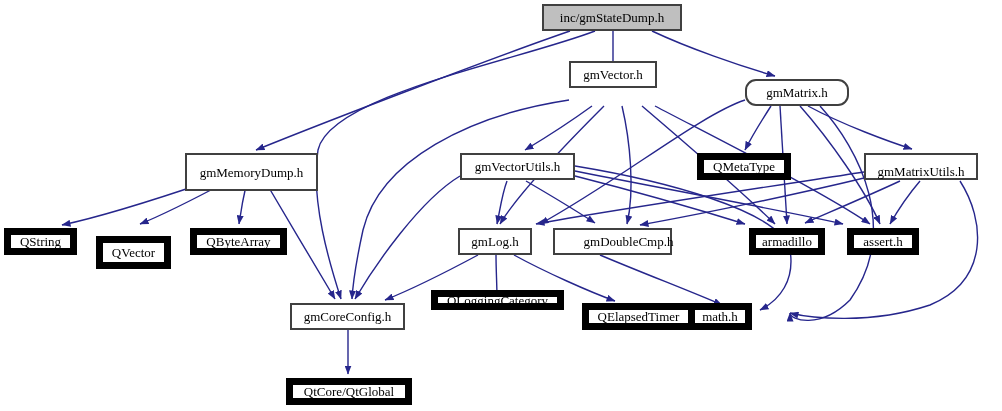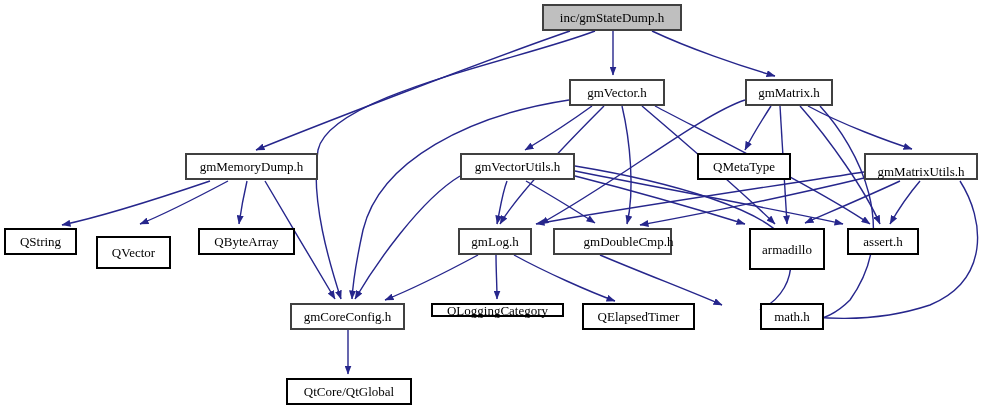--- a/index.html
+++ b/index.html
@@ -29,21 +29,21 @@
     align-items: center;
     justify-content: center;
     font-size: 13px;
     color: #000000;
     line-height: 1;
     white-space: nowrap;
     background: #ffffff;
     border: 1px solid #c0c0c0;
   }
   .node-box.normal {
-    border: 2px solid #000000;
+    border: 7px solid #000000;
     align-items: center;
   }
   .node-box.bold {
     border: 2px solid #404040;
   }
   .node-box.root {
     border: 2px solid #404040;
     background: #bfbfbf;
   }
   .node-label {
@@ -98,69 +98,69 @@
         <path d="M 514,255 C 545,272 590,292 615,301" fill="none" stroke="#26268c" stroke-width="1.4" marker-end="url(#arrowhead)"></path>
         <path d="M 600,255 C 640,272 700,295 722,305" fill="none" stroke="#26268c" stroke-width="1.4" marker-end="url(#arrowhead)"></path>
         <path d="M 348,330 C 348,345 348,360 348,374" fill="none" stroke="#26268c" stroke-width="1.4" marker-end="url(#arrowhead)"></path>
       </g>
   </svg>
 
   <div id="nodes-layer">
       <div class="node-box root" style="left: 542px; top: 4px; width: 140px; height: 27px;">
         <span class="node-label">inc/gmStateDump.h</span>
       </div>
-      <div class="node-box bold" style="left: 569px; top: 79px; width: 96px; height: 27px;">
+      <div class="node-box bold" style="left: 569px; top: 61px; width: 88px; height: 27px;">
         <span class="node-label">gmVector.h</span>
       </div>
-      <div class="node-box bold" style="left: 745px; top: 79px; width: 88px; height: 27px;">
+      <div class="node-box bold" style="left: 745px; top: 79px; width: 104px; height: 27px; border-radius: 11px;">
         <span class="node-label">gmMatrix.h</span>
       </div>
-      <div class="node-box bold" style="left: 185px; top: 153px; width: 133px; height: 27px;">
+      <div class="node-box bold" style="left: 185px; top: 153px; width: 133px; height: 38px;">
         <span class="node-label">gmMemoryDump.h</span>
       </div>
       <div class="node-box bold" style="left: 460px; top: 153px; width: 115px; height: 27px;">
         <span class="node-label">gmVectorUtils.h</span>
       </div>
       <div class="node-box normal" style="left: 697px; top: 153px; width: 94px; height: 27px;">
         <span class="node-label">QMetaType</span>
       </div>
       <div class="node-box bold" style="left: 864px; top: 153px; width: 114px; height: 27px; align-items: flex-end;">
         <span class="node-label">gmMatrixUtils.h</span>
       </div>
       <div class="node-box normal" style="left: 4px; top: 228px; width: 73px; height: 27px;">
         <span class="node-label">QString</span>
       </div>
       <div class="node-box normal" style="left: 96px; top: 236px; width: 75px; height: 33px;">
         <span class="node-label">QVector</span>
       </div>
-      <div class="node-box normal" style="left: 198px; top: 228px; width: 97px; height: 27px;">
+      <div class="node-box normal" style="left: 190px; top: 228px; width: 97px; height: 27px;">
         <span class="node-label">QByteArray</span>
       </div>
       <div class="node-box bold" style="left: 458px; top: 228px; width: 74px; height: 27px;">
         <span class="node-label">gmLog.h</span>
       </div>
       <div class="node-box bold" style="left: 553px; top: 228px; width: 119px; height: 27px; padding-left: 32px;">
         <span class="node-label">gmDoubleCmp.h</span>
       </div>
-      <div class="node-box normal" style="left: 749px; top: 228px; width: 76px; height: 42px;">
+      <div class="node-box normal" style="left: 749px; top: 228px; width: 76px; height: 27px;">
         <span class="node-label">armadillo</span>
       </div>
       <div class="node-box normal" style="left: 847px; top: 228px; width: 72px; height: 27px;">
         <span class="node-label">assert.h</span>
       </div>
       <div class="node-box bold" style="left: 290px; top: 303px; width: 115px; height: 27px;">
         <span class="node-label">gmCoreConfig.h</span>
       </div>
-      <div class="node-box normal" style="left: 431px; top: 303px; width: 133px; height: 14px;">
+      <div class="node-box normal" style="left: 431px; top: 290px; width: 133px; height: 20px;">
         <span class="node-label">QLoggingCategory</span>
       </div>
       <div class="node-box normal" style="left: 582px; top: 303px; width: 113px; height: 27px;">
         <span class="node-label">QElapsedTimer</span>
       </div>
-      <div class="node-box normal" style="left: 760px; top: 303px; width: 64px; height: 27px;">
+      <div class="node-box normal" style="left: 688px; top: 303px; width: 64px; height: 27px;">
         <span class="node-label">math.h</span>
       </div>
       <div class="node-box normal" style="left: 286px; top: 378px; width: 126px; height: 27px;">
         <span class="node-label">QtCore/QtGlobal</span>
       </div>
     </div>
 
 </div>
 
 </body></html>

